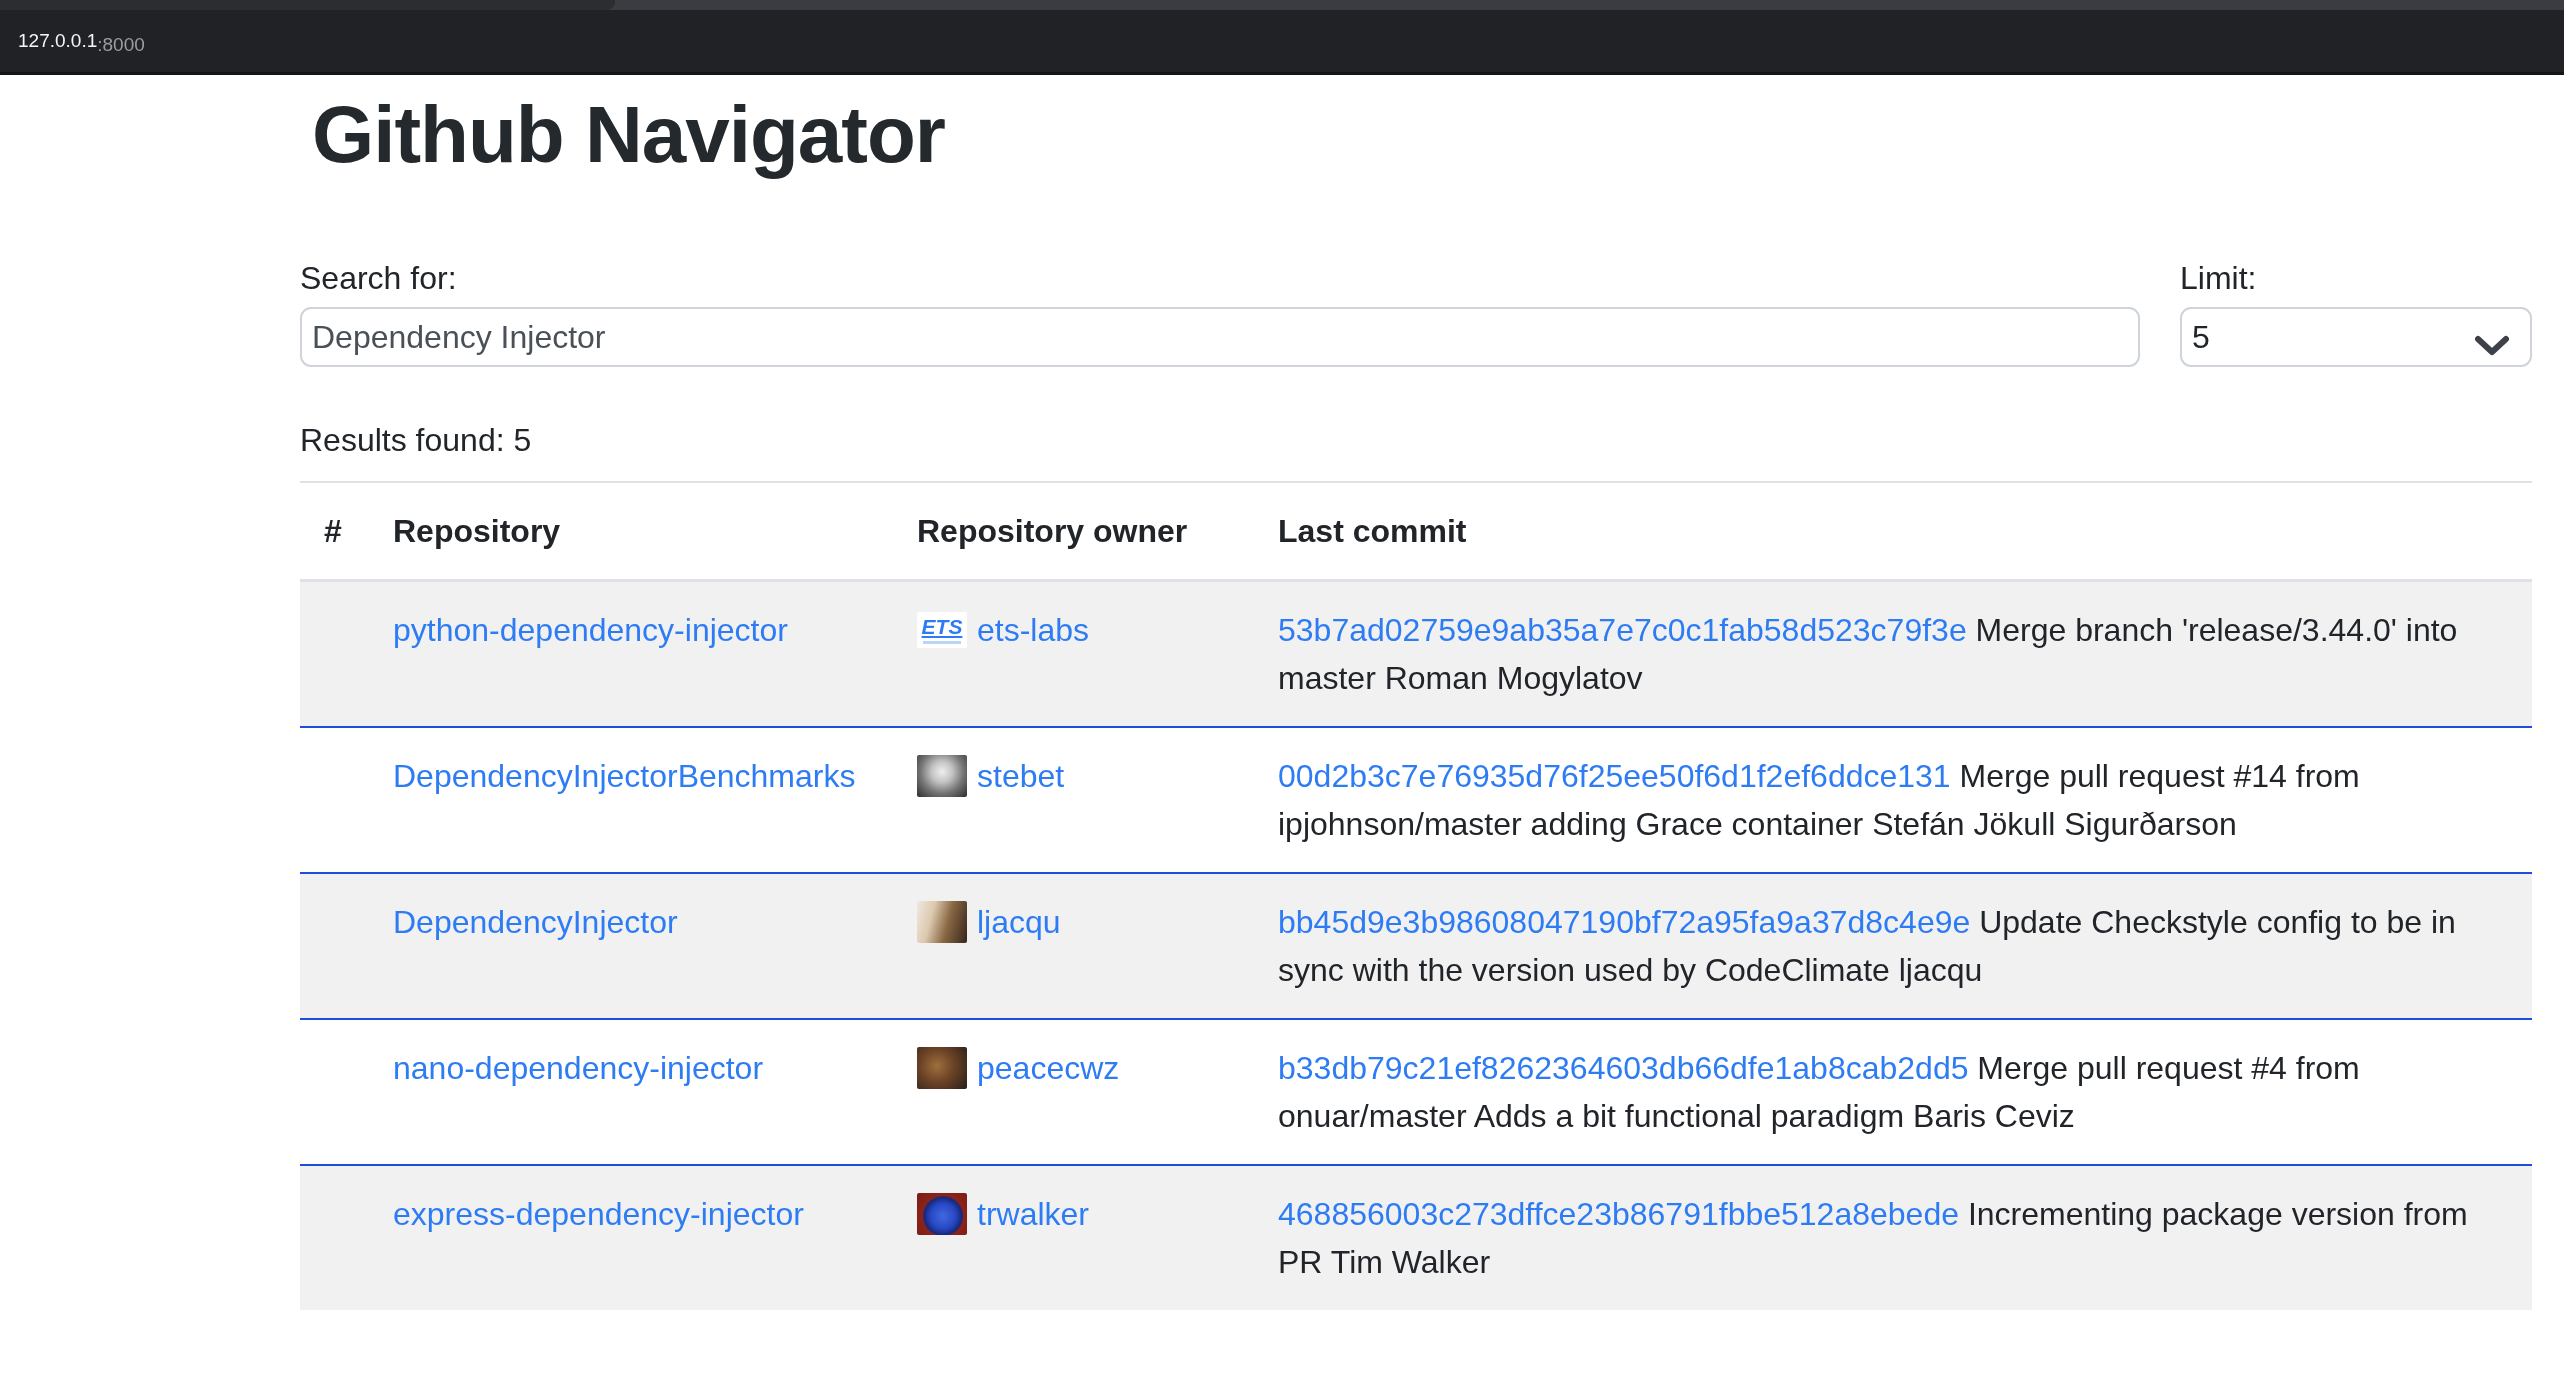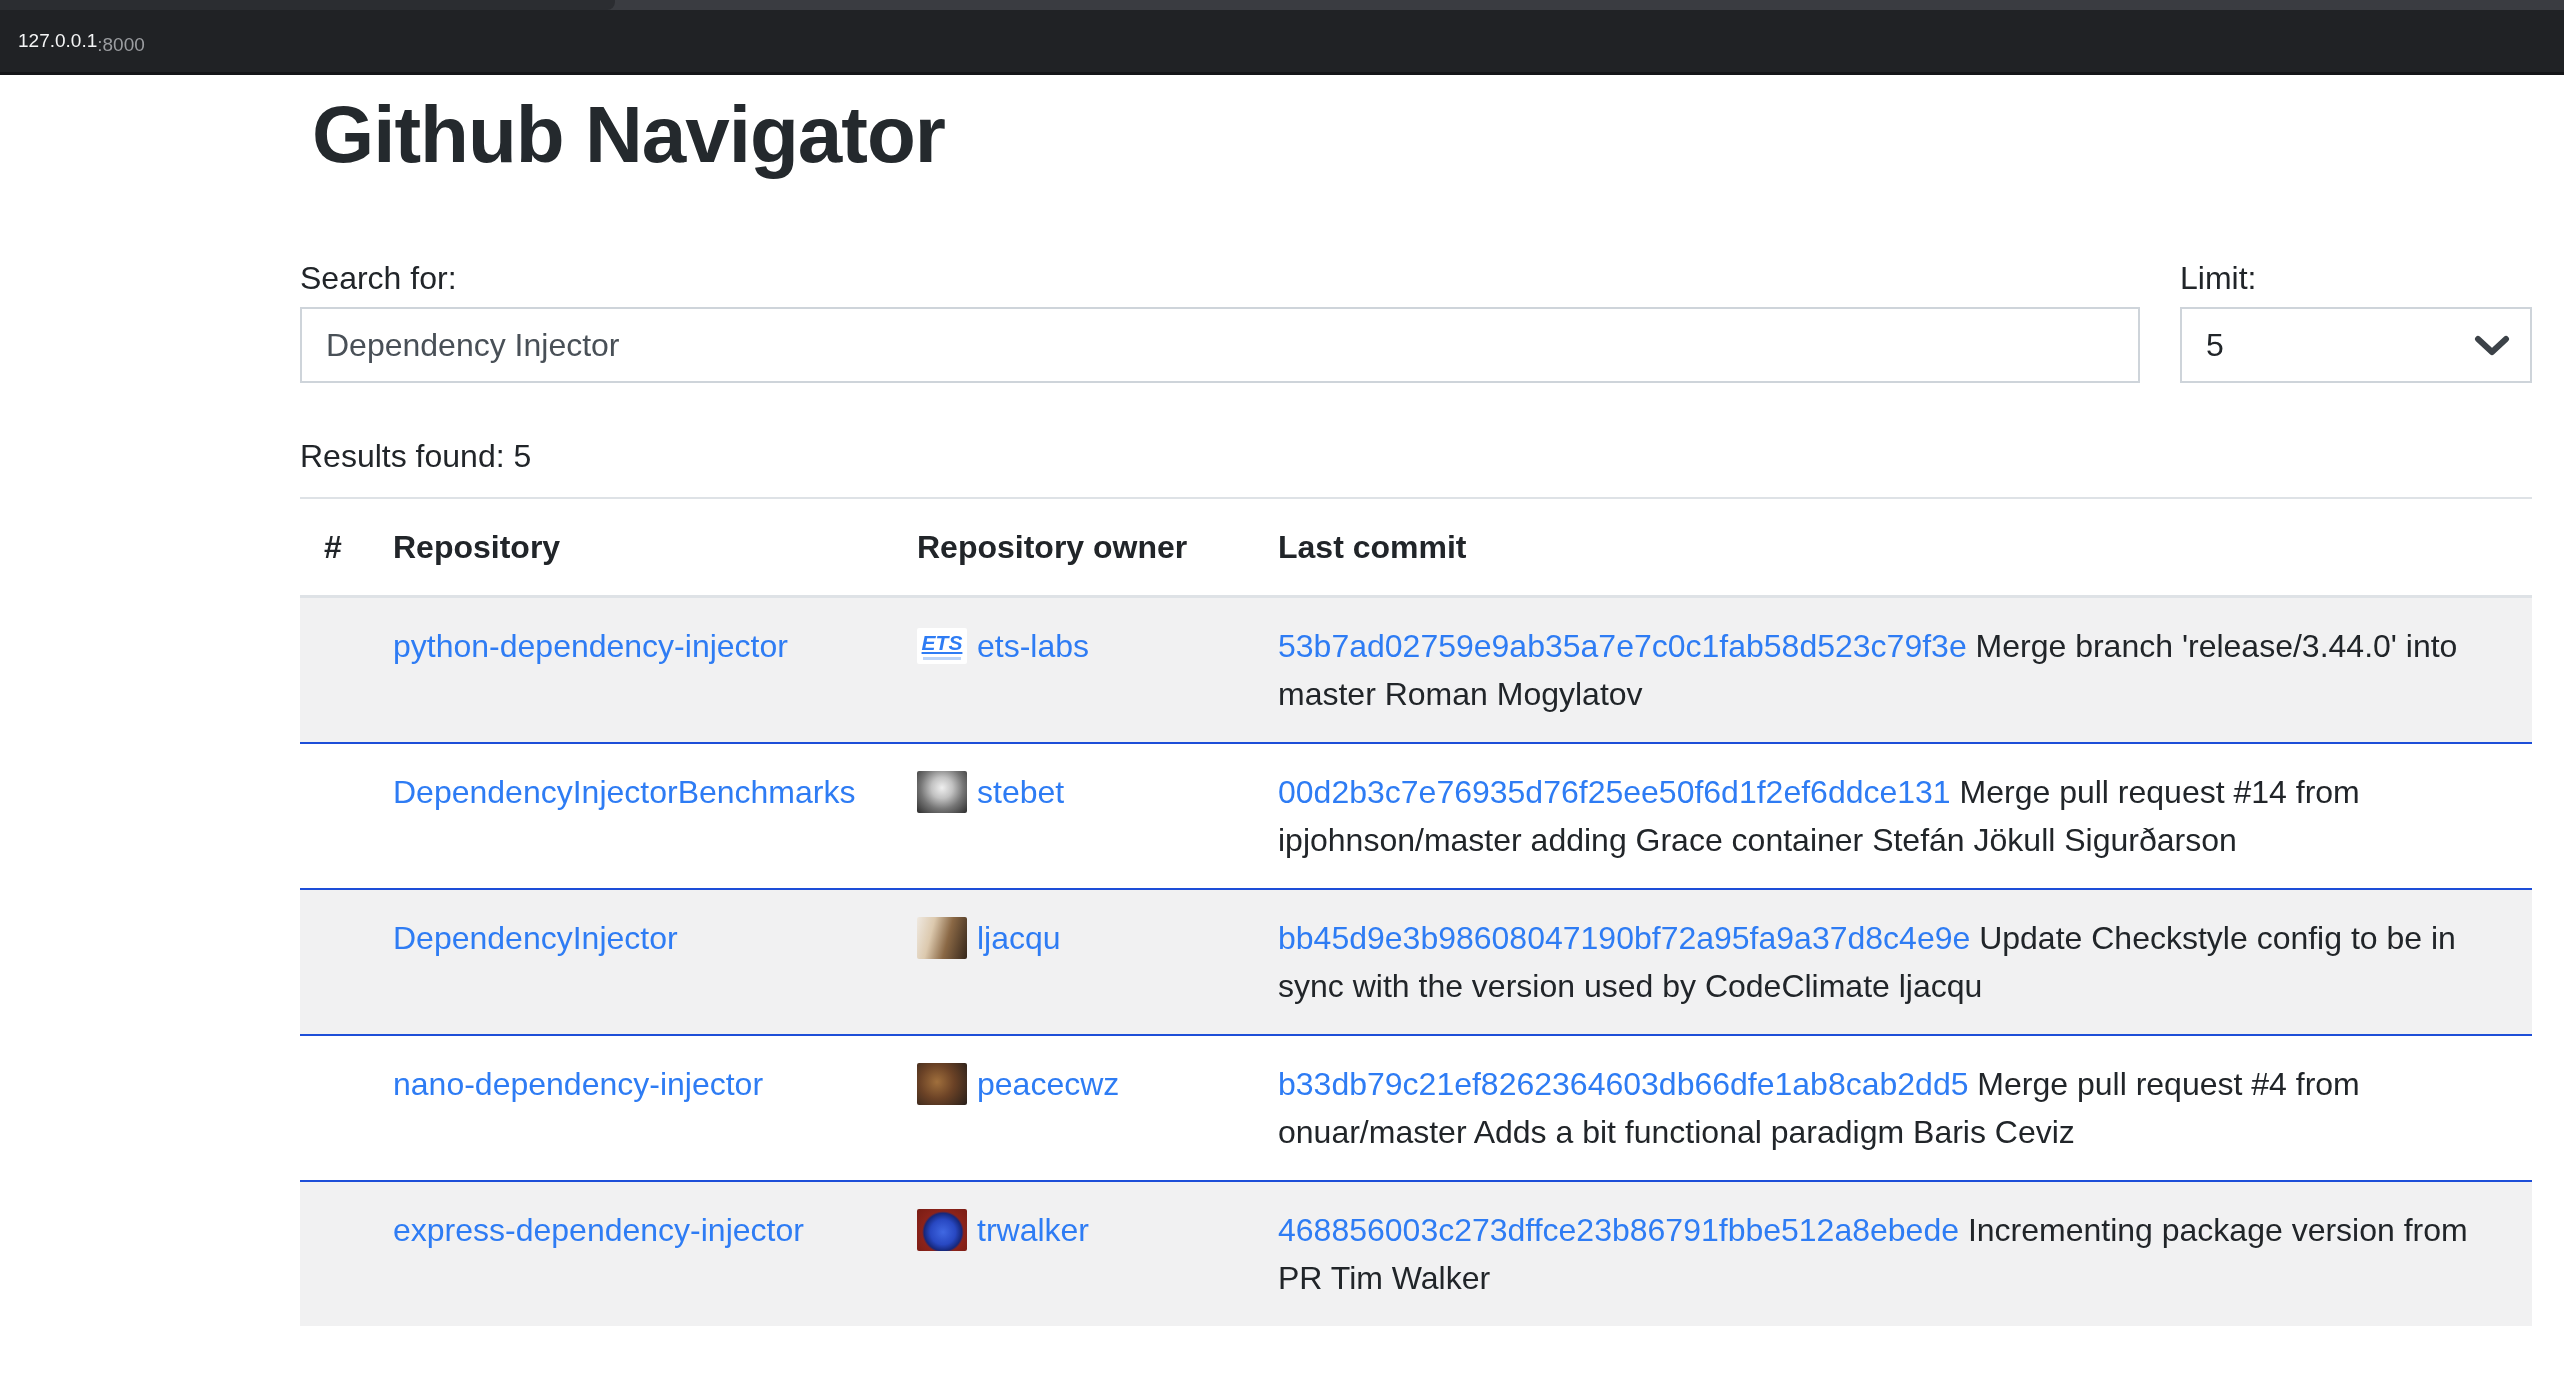--- a/index.html
+++ b/index.html
@@ -26,24 +26,24 @@
   h1.page-title{
     font-size:80px;line-height:96px;font-weight:700;
     margin:12px;letter-spacing:-1px;color:#24292d;
   }
 
   .form-row{display:flex;margin-top:76px;align-items:flex-start;}
   .search-col{flex:1 1 auto;}
   .limit-col{flex:0 0 352px;margin-left:40px;}
   .field-label{display:block;font-size:32px;line-height:38px;margin-bottom:10px;color:#212529;}
   .form-control{
-    box-sizing:border-box;width:100%;height:76px;
-    border:2px solid #ced4da;border-radius:0;background:#fff;
+    box-sizing:border-box;width:100%;height:60px;
+    border:2px solid #ced4da;border-radius:11px;background:#fff;
     font-family:"Liberation Sans",sans-serif;font-size:32px;color:#495057;
-    padding:0 24px;outline:none;
+    padding:0 10px;outline:none;
   }
   .select-wrap{position:relative;}
   select.form-control{
     -webkit-appearance:none;appearance:none;color:#212529;padding-right:70px;
   }
   .chev{position:absolute;right:22px;top:28px;pointer-events:none;}
 
   .results{font-size:32px;line-height:38px;margin-top:54px;margin-bottom:22px;color:#212529;}
 
   

